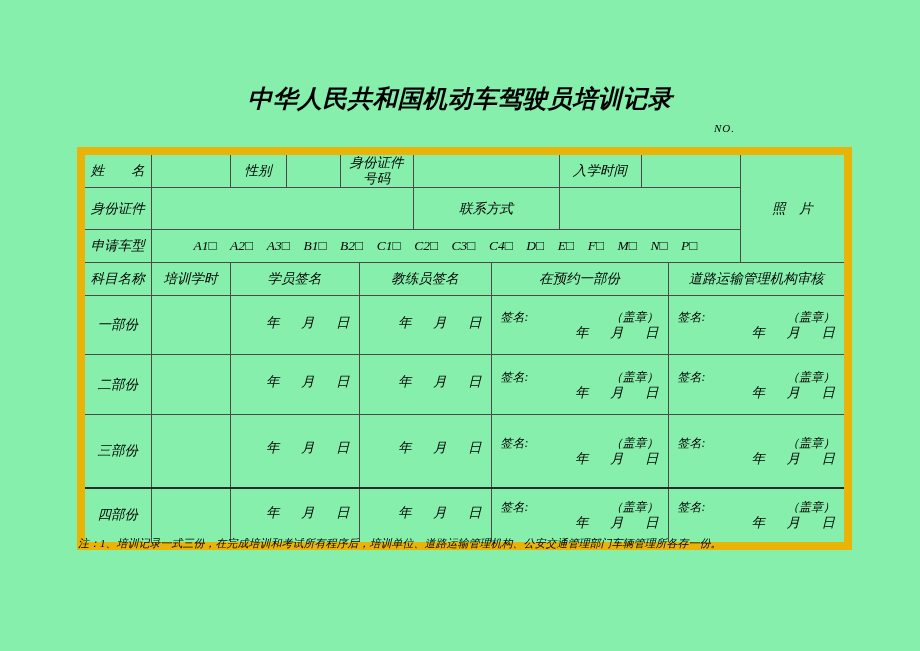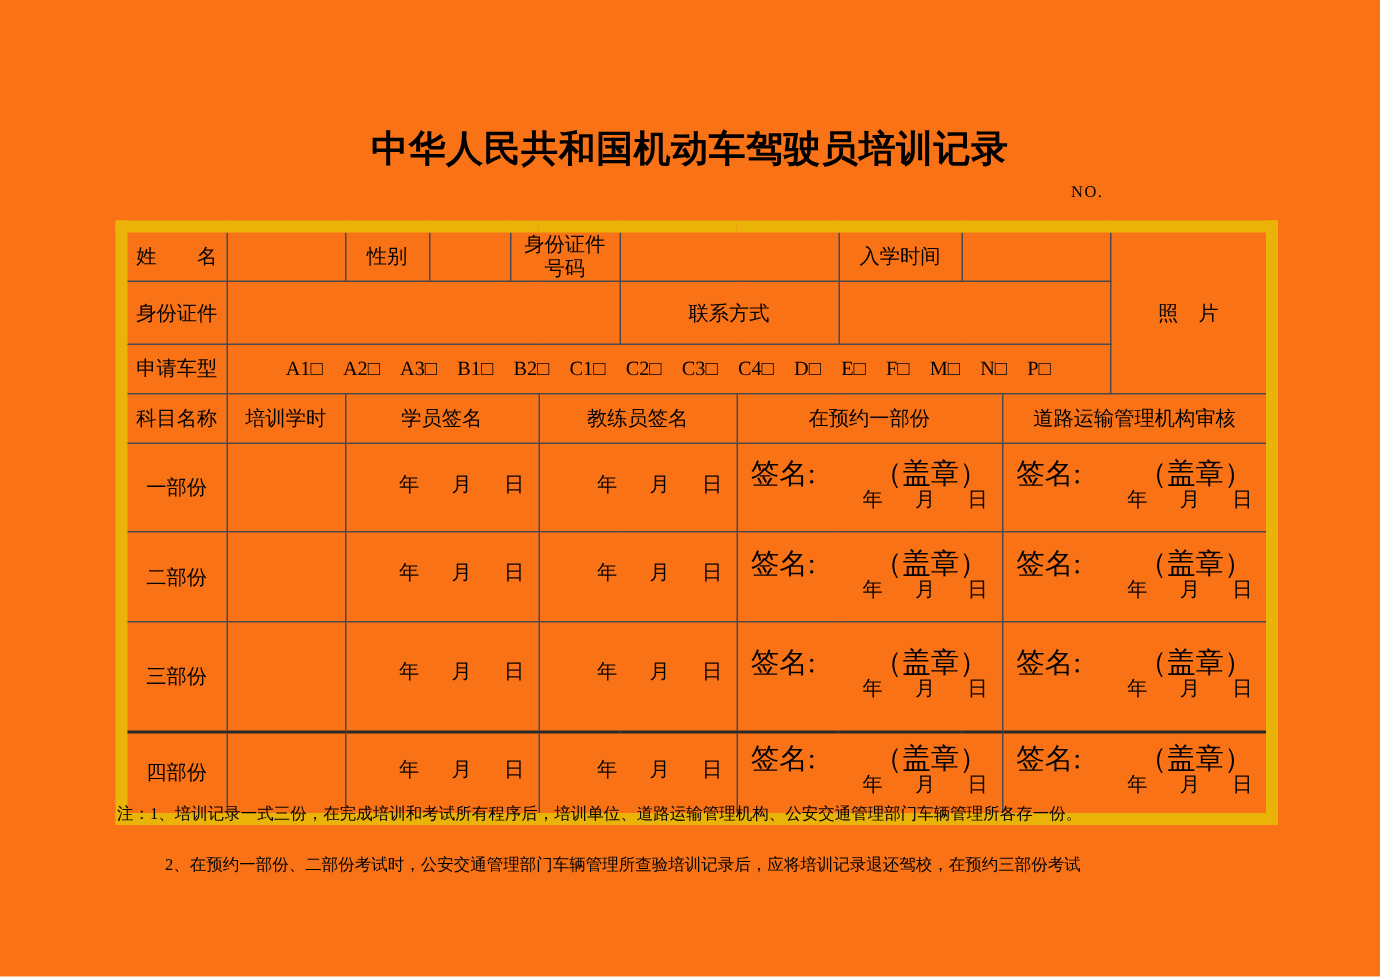--- a/index.html
+++ b/index.html
@@ -1,18 +1,18 @@
 <!DOCTYPE html>
 <html><head>
 <meta charset="utf-8">
 <style>
   html,body{margin:0;padding:0;background:#ffffff;}
   .page{
-    position:relative;width:920px;height:651px;background:#f97316;overflow:hidden;
-    font-family:"Liberation Serif","DejaVu Serif",serif;color:#000;
+    position:relative;width:920px;height:651px;background:#86efac;overflow:hidden;
+    font-family:"Liberation Serif","DejaVu Serif",serif;color:#000;font-style:italic;
   }
   .title{
     position:absolute;top:82px;left:0;width:920px;text-align:center;
     font-family:"Liberation Sans","DejaVu Sans",sans-serif;
     font-weight:bold;font-size:24.5px;letter-spacing:0.5px;white-space:nowrap;
   }
   .no-label{
     position:absolute;top:122px;left:714px;font-size:11px;letter-spacing:1px;
     font-family:"Liberation Serif","DejaVu Serif",serif;
   }
@@ -26,21 +26,21 @@
     text-align:center;font-size:13.5px;line-height:16px;overflow:hidden;
   }
   td.lbl-left{text-align:left;padding-left:10px;}
   td.small{font-size:13px;}
   .multiline{white-space:pre-line;margin-left:44px;}
   td.options{text-align:left;padding-left:17px;font-size:13.5px;white-space:nowrap;}
   tr.thick td{border-bottom-width:2px;border-bottom-color:#2a2a2a;}
   
   .cell-flex{display:flex;flex-direction:column;justify-content:space-between;height:100%;box-sizing:border-box;}
   .cell-flex.end{justify-content:flex-end;}
-  .signline{display:flex;justify-content:space-between;padding:5px 9px 0 9px;font-size:19px;}
+  .signline{display:flex;justify-content:space-between;padding:5px 9px 0 9px;font-size:12px;}
   .date{text-align:right;padding:0 5px 5px 0;letter-spacing:4px;font-size:13.5px;white-space:nowrap;}
   .notes{position:absolute;left:78px;width:790px;font-size:11px;line-height:15px;}
   .note1{top:536px;}
   .note2{top:570px;left:110px;}
 </style>
 </head>
 <body>
 
 <div class="page">
 
@@ -226,15 +226,14 @@
             <span>（盖章）</span>
           </div>
           <div class="date">年　月　日</div>
         </div>
       </td>
     </tr>
   </tbody>
     </table>
 
   <div class="notes note1">注：1、培训记录一式三份，在完成培训和考试所有程序后，培训单位、道路运输管理机构、公安交通管理部门车辆管理所各存一份。</div>
-  <div class="notes note2">2、在预约一部份、二部份考试时，公安交通管理部门车辆管理所查验培训记录后，应将培训记录退还驾校，在预约三部份考试</div>
 
 </div>
 
 </body></html>

